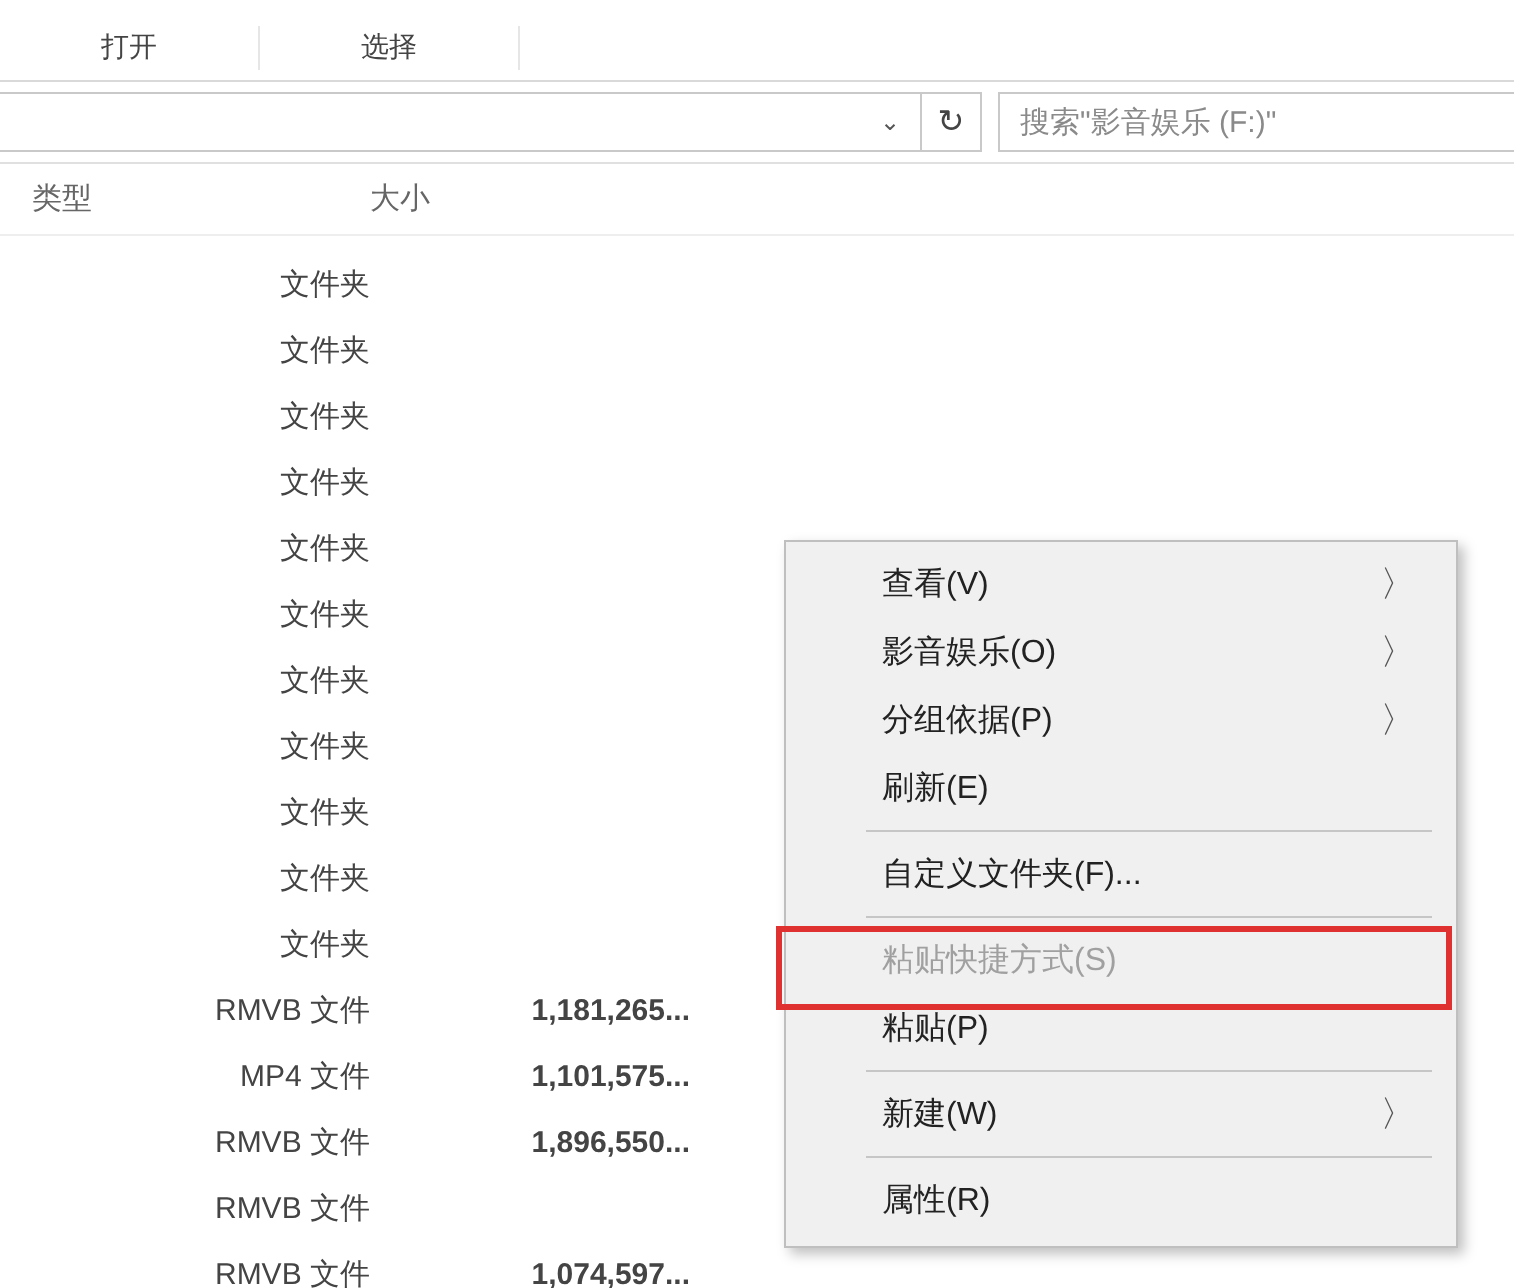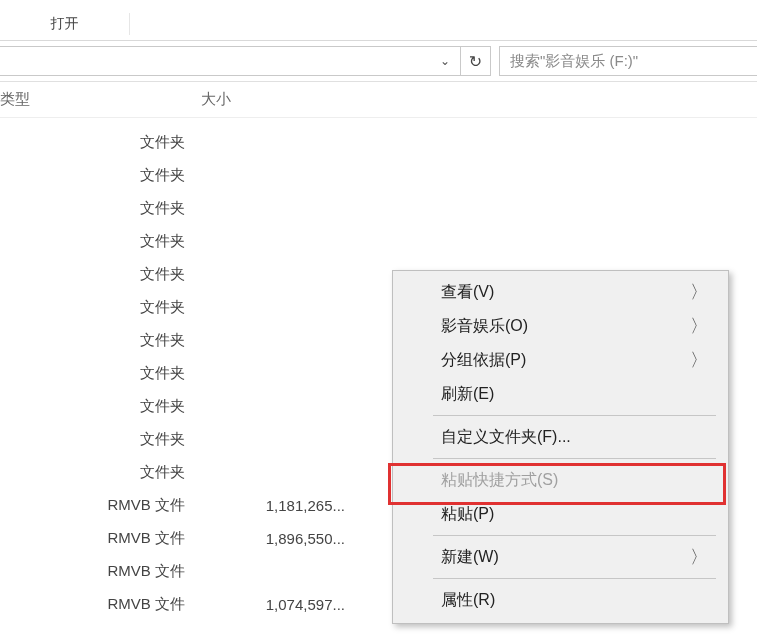--- a/index.html
+++ b/index.html
@@ -85,36 +85,36 @@
   }
   
   .col-headers {
     display: flex;
     height: 36px;
     align-items: center;
     border-bottom: 1px solid #eee;
     color: #666;
     font-size: 15px;
   }
-  .col-type { width: 185px; padding-left: 0; }
-  .col-size { width: 160px; margin-left: 16px; }
+  .col-type { width: 185px; padding-left: 16px; }
+  .col-size { width: 160px; }
   
   .list {
     padding-top: 8px;
     text-align: right;
   }
   .row {
     display: flex;
     height: 33px;
     align-items: center;
     font-size: 15px;
     color: #444;
   }
   .cell-type { width: 185px; padding-left: 0; white-space: nowrap; }
-  .cell-size { width: 160px; white-space: nowrap; }
+  .cell-size { width: 160px; white-space: nowrap; font-weight: bold; }
   
   .context-menu {
     position: absolute;
     left: 392px;
     top: 270px;
     width: 337px;
     background: #f0f0f0;
     border: 1px solid #bfbfbf;
     box-shadow: 3px 3px 6px rgba(0,0,0,0.25);
     padding: 4px 2px 6px 2px;
@@ -147,20 +147,21 @@
     position: absolute;
     border: 3px solid #e03131;
     pointer-events: none;
   }
 </style>
 </head>
 <body>
 
 <div class="toolbar">
   <div class="tb-btn">打开</div>
+  <div class="tb-btn">选择</div>
 </div>
 
 <div class="addr-row">
   <div class="addr-box">
     <span class="addr-drop">⌄</span>
   </div>
   <div class="refresh-btn">
     <span>↻</span>
   </div>
   <div class="search-box">
@@ -216,20 +217,24 @@
     </div>
   <div class="row">
       <div class="cell-type">文件夹</div>
       <div class="cell-size"></div>
     </div>
   <div class="row">
       <div class="cell-type">RMVB 文件</div>
       <div class="cell-size">1,181,265...</div>
     </div>
   <div class="row">
+      <div class="cell-type">MP4 文件</div>
+      <div class="cell-size">1,101,575...</div>
+    </div>
+  <div class="row">
       <div class="cell-type">RMVB 文件</div>
       <div class="cell-size">1,896,550...</div>
     </div>
   <div class="row">
       <div class="cell-type">RMVB 文件</div>
     </div>
   <div class="row">
       <div class="cell-type">RMVB 文件</div>
       <div class="cell-size">1,074,597...</div>
     </div>

